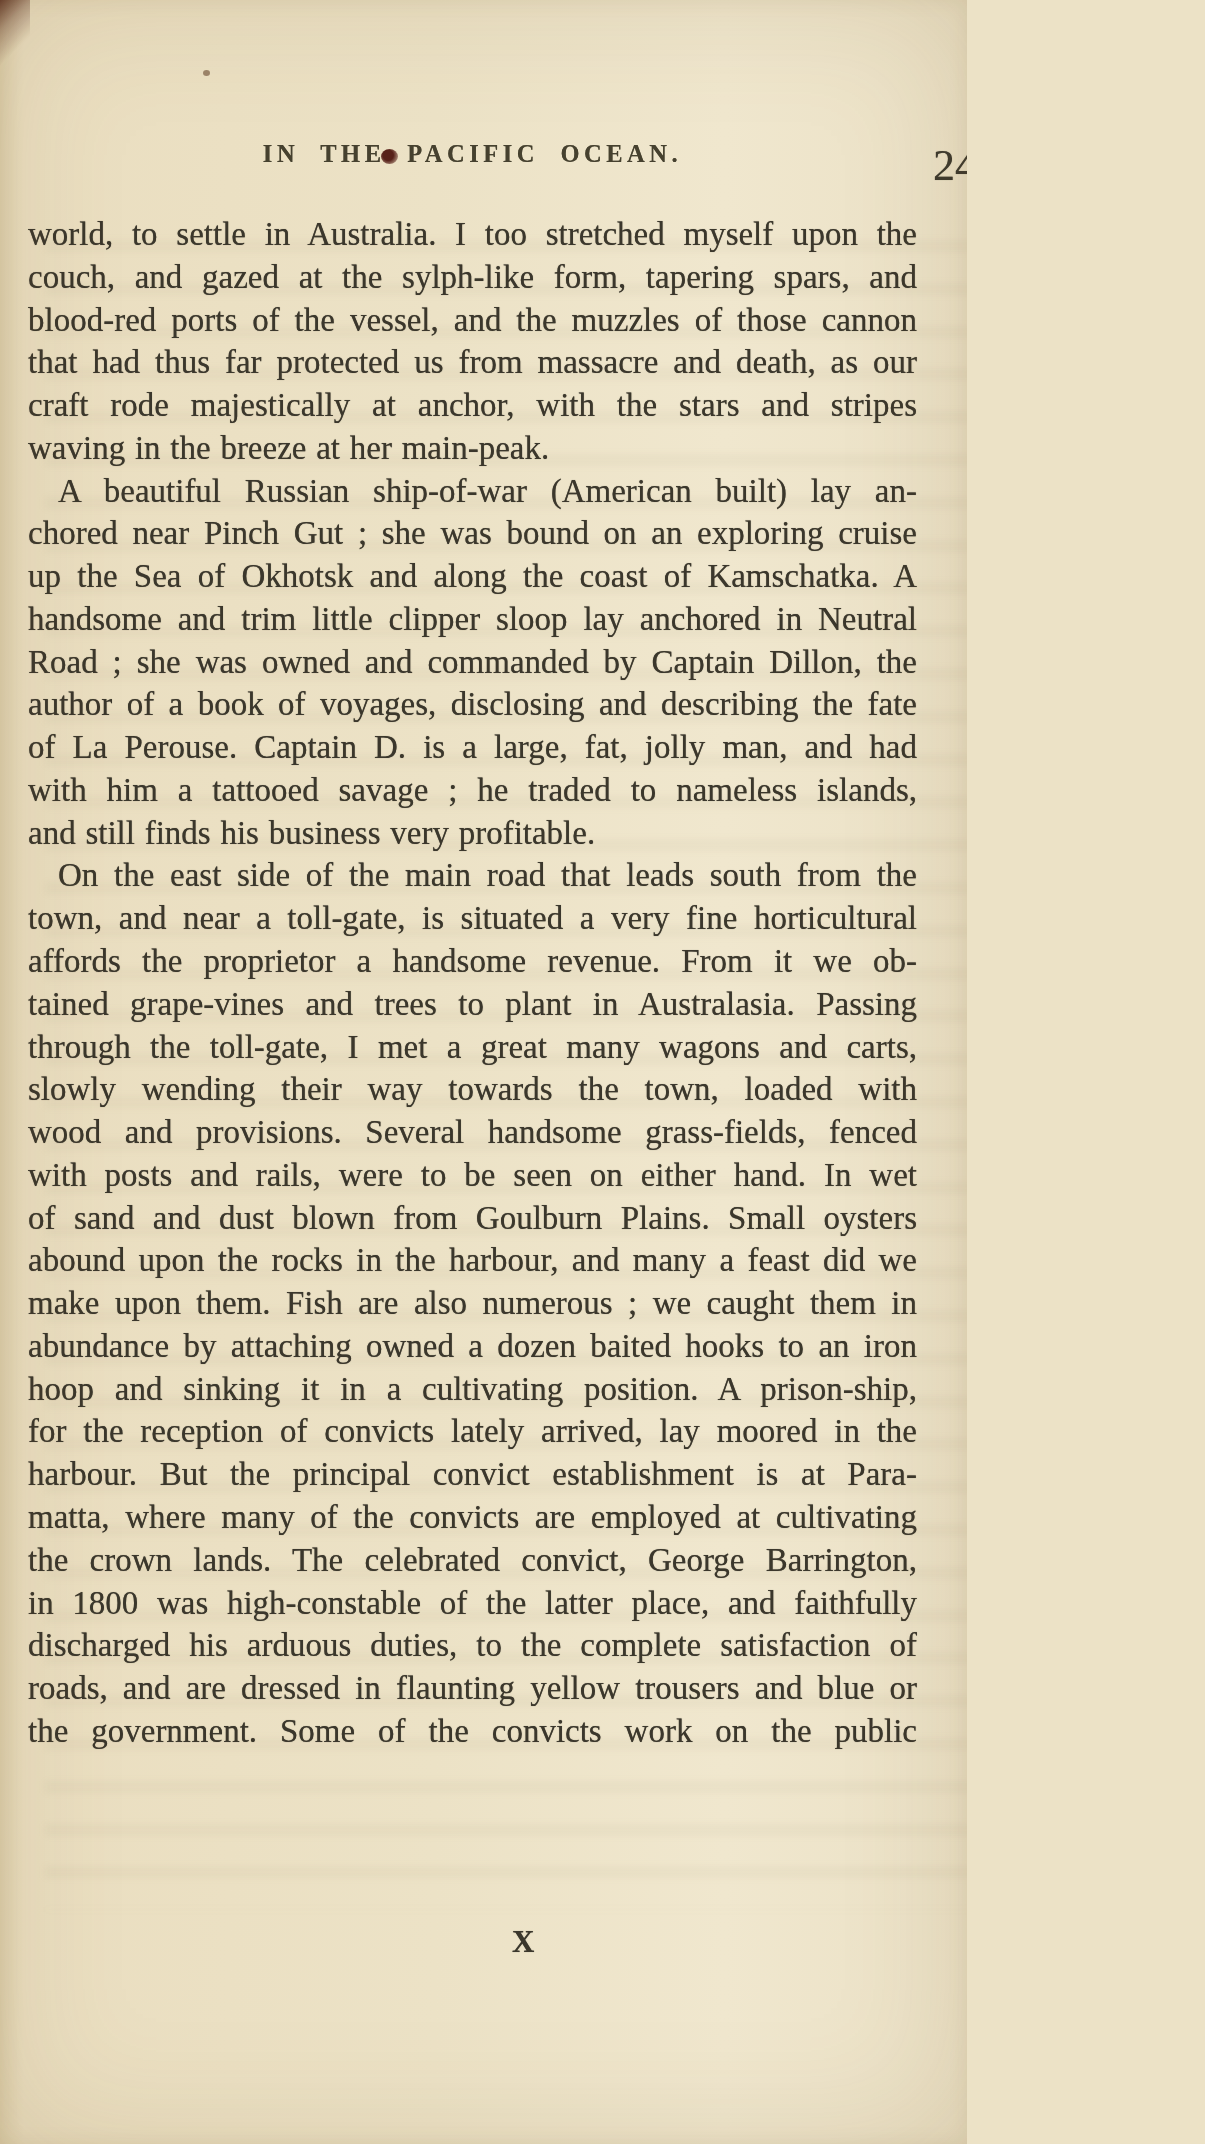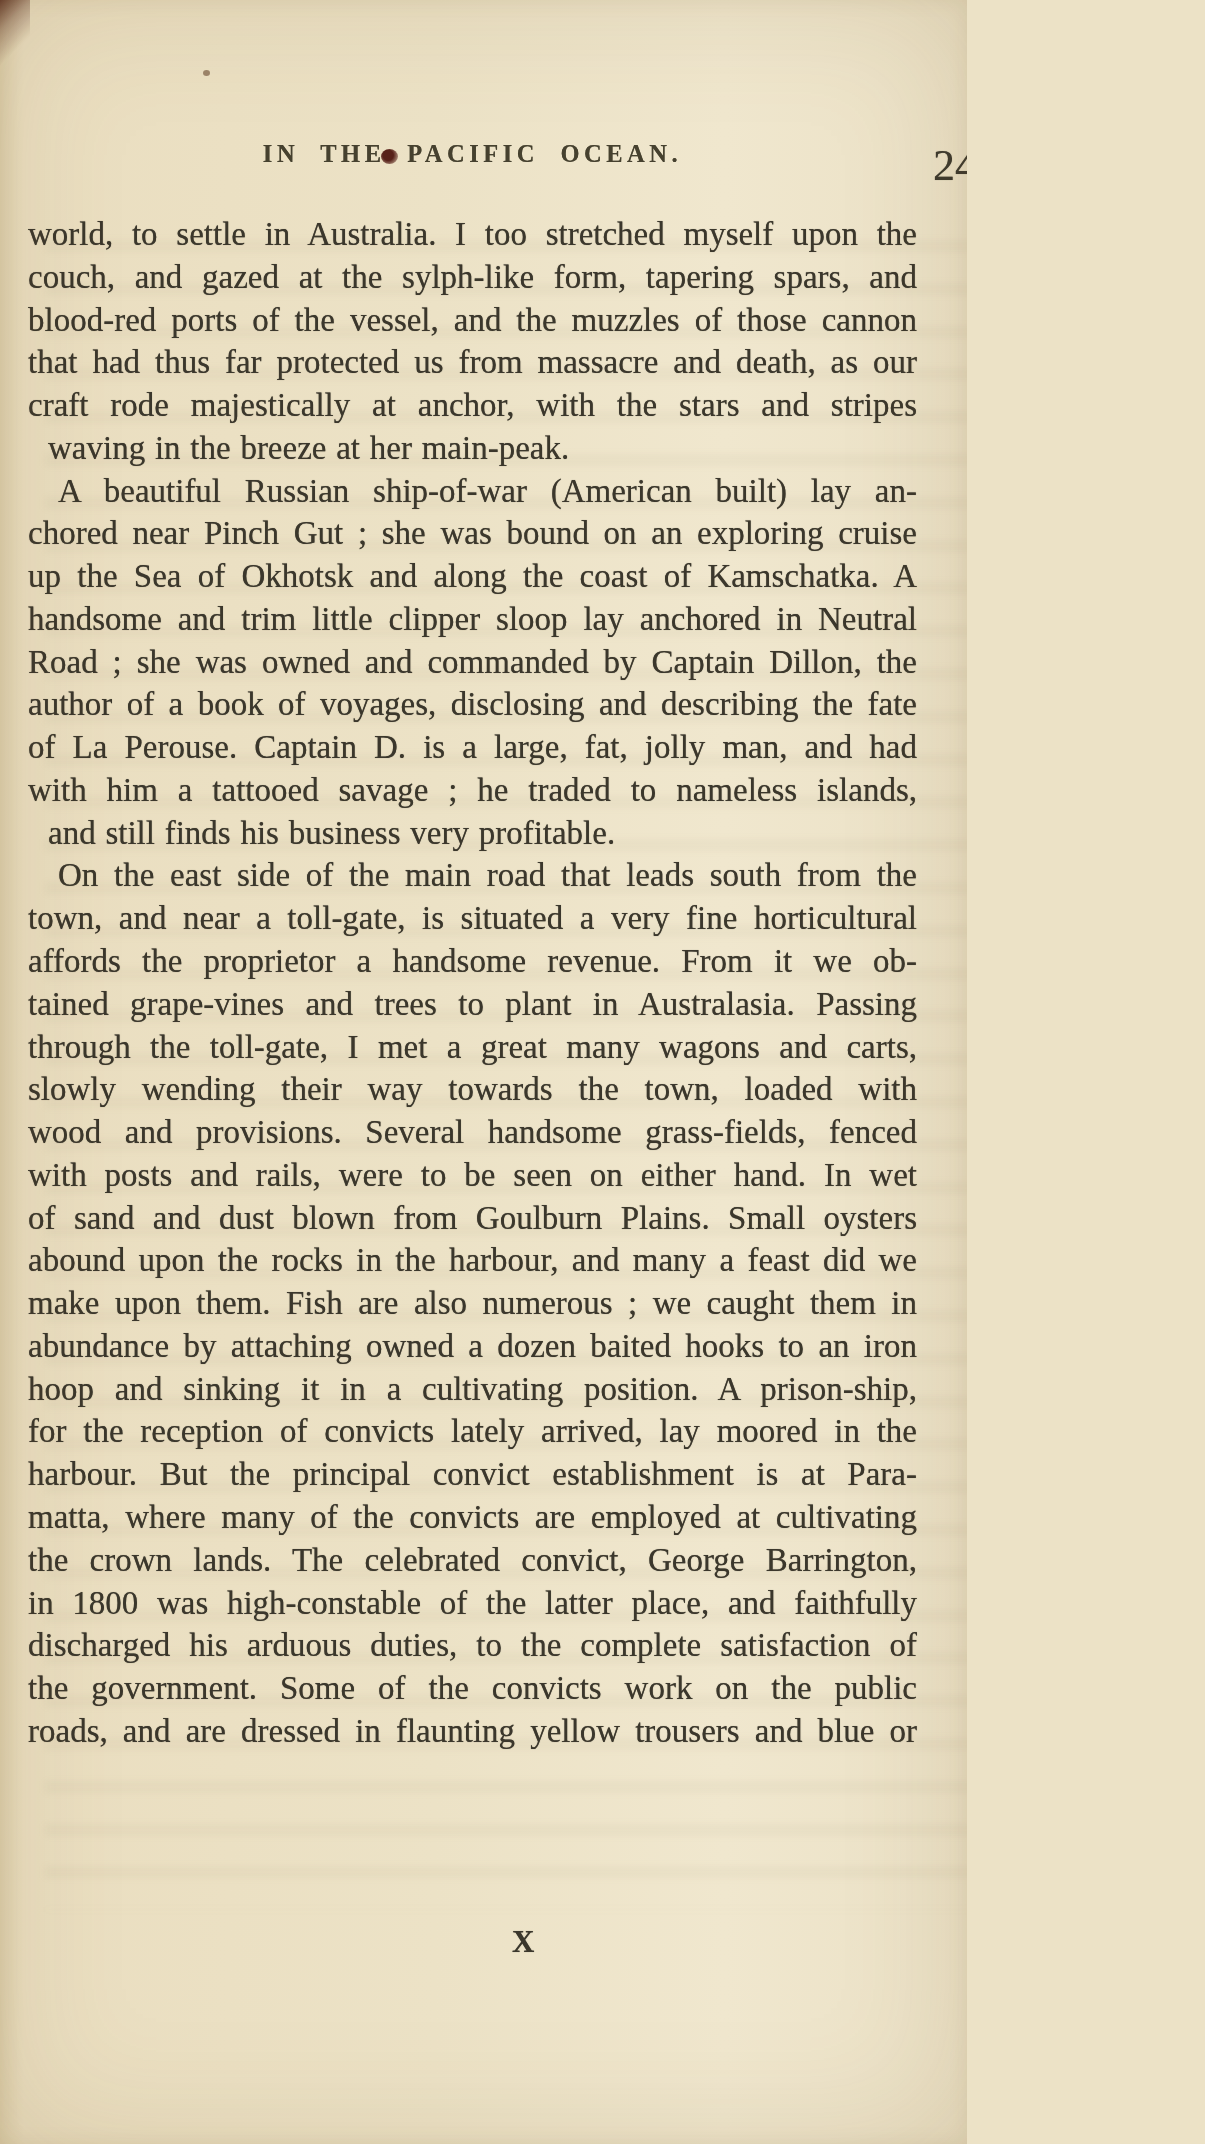--- a/index.html
+++ b/index.html
@@ -93,21 +93,21 @@
   .line {
     height: 42.78px;
     line-height: 42.78px;
     text-align: justify;
     text-align-last: justify;
     word-spacing: 1.5px;
     text-shadow: 0 0 0.7px rgba(59, 55, 44, 0.8);
     white-space: nowrap;
   }
   .line { white-space: normal; }
-  .line.end { text-align-last: left; margin-left: 20px; }
+  .line.end { text-align-last: left; }
   .line.indent { text-indent: 30px; }
   .signature-mark {
     position: absolute;
     top: 1924px;
     left: 512px;
     font-size: 31px;
     font-weight: bold;
     letter-spacing: 1px;
     color: #3b372c;
     text-shadow: 0 0 0.7px rgba(59, 55, 44, 0.8);
@@ -153,20 +153,20 @@
     <div class="line">abound upon the rocks in the harbour, and many a feast did we</div>
     <div class="line">make upon them.  Fish are also numerous ; we caught them in</div>
     <div class="line">abundance by attaching owned a dozen baited hooks to an iron</div>
     <div class="line">hoop and sinking it in a cultivating position.  A prison-ship,</div>
     <div class="line">for the reception of convicts lately arrived, lay moored in the</div>
     <div class="line">harbour.  But the principal convict establishment is at Para-</div>
     <div class="line">matta, where many of the convicts are employed at cultivating</div>
     <div class="line">the crown lands.  The celebrated convict, George Barrington,</div>
     <div class="line">in 1800 was high-constable of the latter place, and faithfully</div>
     <div class="line">discharged his arduous duties, to the complete satisfaction of</div>
+    <div class="line">roads, and are dressed in flaunting yellow trousers and blue or</div>
     <div class="line">the government.  Some of the convicts work on the public</div>
-    <div class="line">roads, and are dressed in flaunting yellow trousers and blue or</div>
   </div>
 
   <div class="signature-mark">X</div>
 
   <div class="vignette"></div>
 </div>
 
 </body></html>

